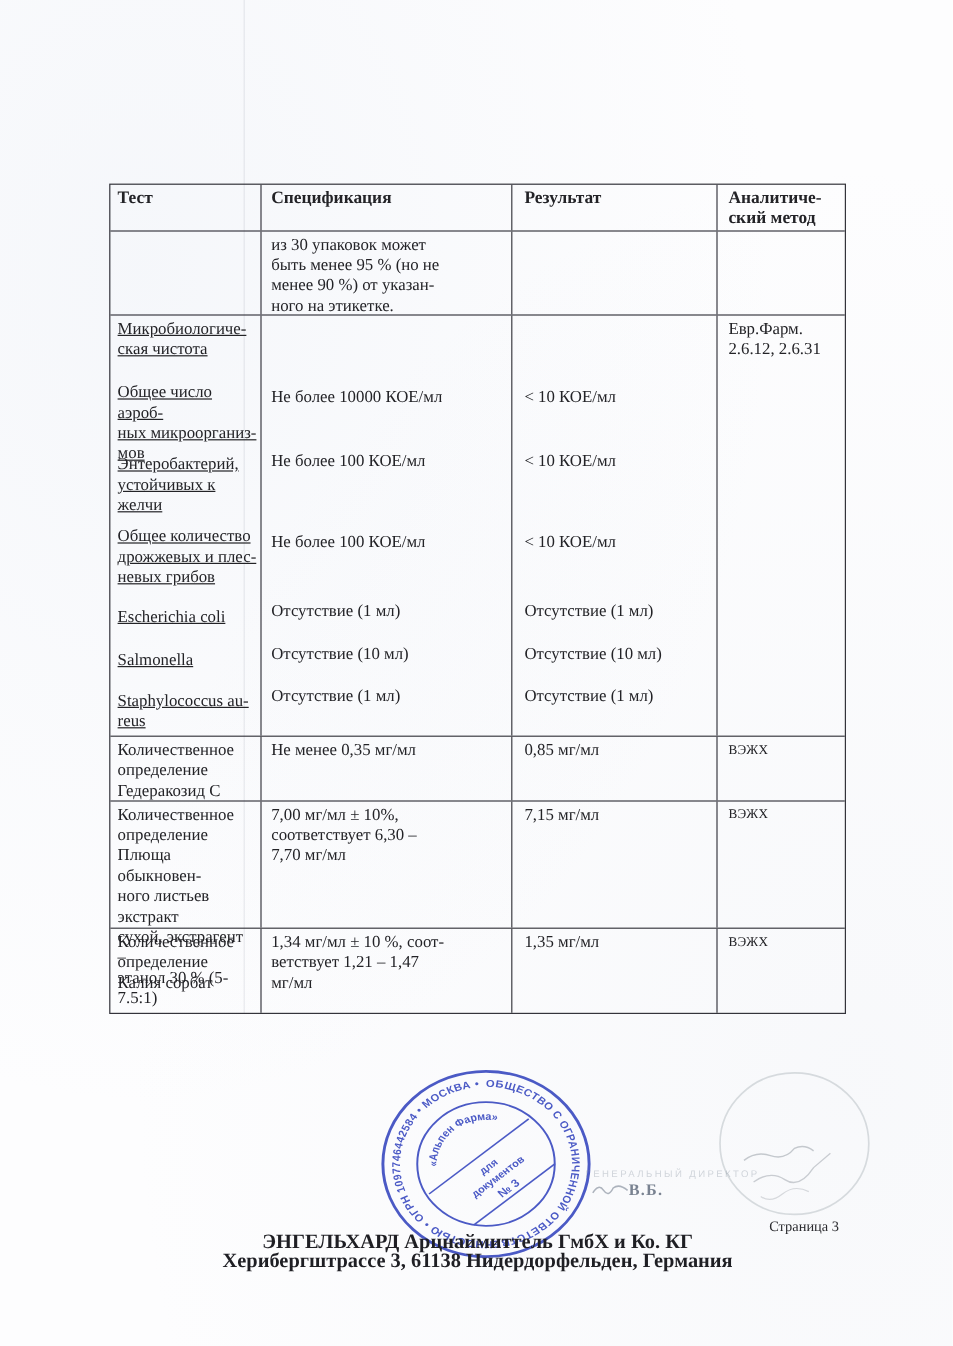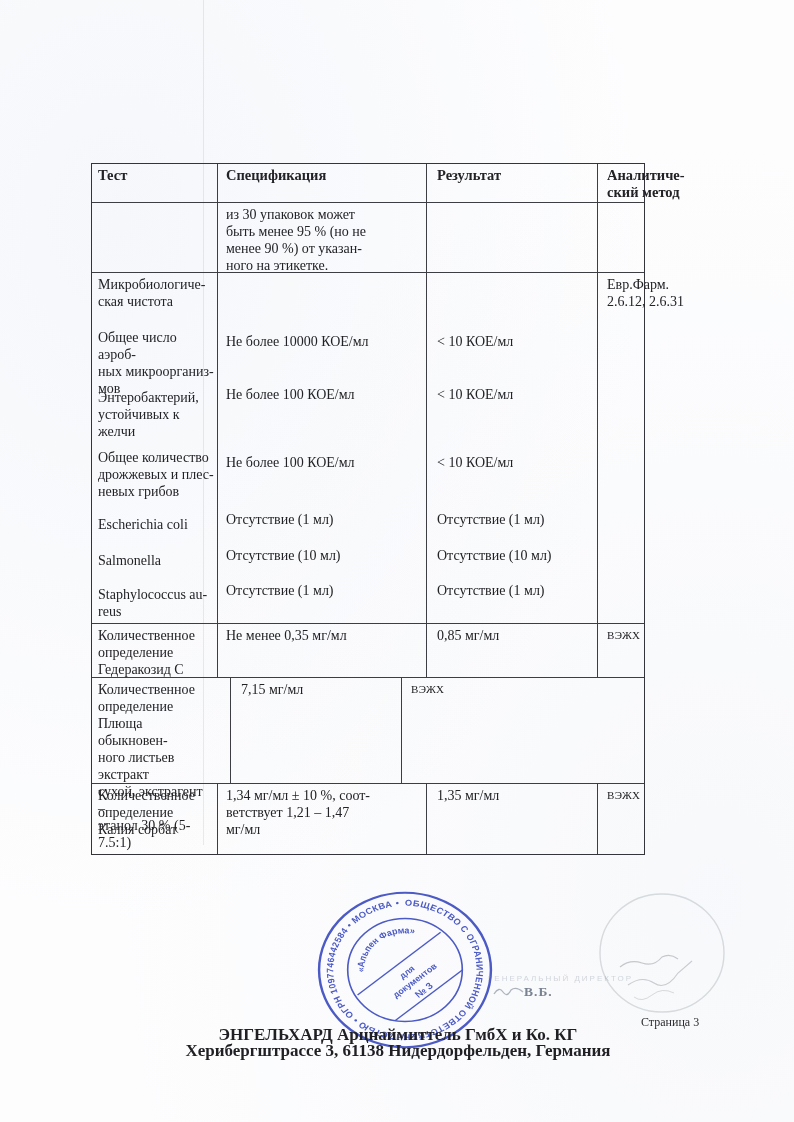--- a/index.html
+++ b/index.html
@@ -15,40 +15,40 @@
       radial-gradient(ellipse at 15% 20%, rgba(210,220,235,.18), rgba(255,255,255,0) 55%),
       radial-gradient(ellipse at 90% 80%, rgba(215,222,232,.14), rgba(255,255,255,0) 60%),
       #fdfdfe;
   }
   .fold-line{
     position:absolute;left:203px;top:0;width:1px;height:845px;
     background:rgba(105,118,138,.14);
   }
   
   .spec-table{
-    position:absolute;left:91px;top:163px;width:554px;
+    position:absolute;left:91px;top:153px;width:614px;
     border:1.5px solid #34343b;
     box-sizing:border-box;
     color:#232327;
     font-size:14px;line-height:17px;
   }
   .row{display:flex;border-top:1.3px solid #3d3d44;}
   .row:first-child{border-top:none;}
   .cell{box-sizing:border-box;flex:none;white-space:pre-line;}
   .c1{width:125px;padding:3px 4px 0 6px;}
   .c2{width:196px;border-left:1.3px solid #3d3d44;padding:3px 4px 0 8px;}
   .c3{width:171px;border-left:1.3px solid #3d3d44;padding:3px 4px 0 10px;margin-left:13px;}
   .c4{width:119px;border-left:1.3px solid #3d3d44;padding:3px 4px 0 9px;}
   .hrow{height:38px;}
   .hrow .cell{font-weight:bold;font-size:14.5px;}
   .controw{height:69px;}
   .microrow{height:350px;}
   .microrow .cell{position:relative;}
   .mp{position:absolute;left:0;right:2px;white-space:pre-line;}
-  .microrow .c1 .mp{padding-left:6px;}
+  .microrow .c1 .mp{padding-left:6px;text-decoration:underline;}
   .microrow .c2 .mp{padding-left:8px;}
   .microrow .c3 .mp{padding-left:10px;}
   .microrow .c4 .mp{padding-left:9px;}
   .rowA{height:53px;}
   .rowB{height:105px;}
   .rowC{height:70px;}
   .rowA .c4,.rowB .c4,.rowC .c4{font-size:11px;letter-spacing:.3px;}
   
   .stamp-blue{position:absolute;left:316px;top:890px;opacity:.9;}
   .stamp-ghost{position:absolute;left:582px;top:885px;}
@@ -150,20 +150,23 @@
       <div class="cell c4">ВЭЖХ</div>
     </div>
 
     <div class="row rowB">
       <div class="cell c1">Количественное
 определение
 Плюща обыкновен-
 ного листьев экстракт
 сухой, экстрагент –
 этанол 30 % (5-7.5:1)</div>
+      <div class="cell c2">7,00 мг/мл ± 10%,
+соответствует 6,30 –
+7,70 мг/мл</div>
       <div class="cell c3">7,15 мг/мл</div>
       <div class="cell c4">ВЭЖХ</div>
     </div>
 
     <div class="row rowC">
       <div class="cell c1">Количественное
 определение
 Калия сорбат</div>
       <div class="cell c2">1,34 мг/мл ± 10 %, соот-
 ветствует 1,21 – 1,47

